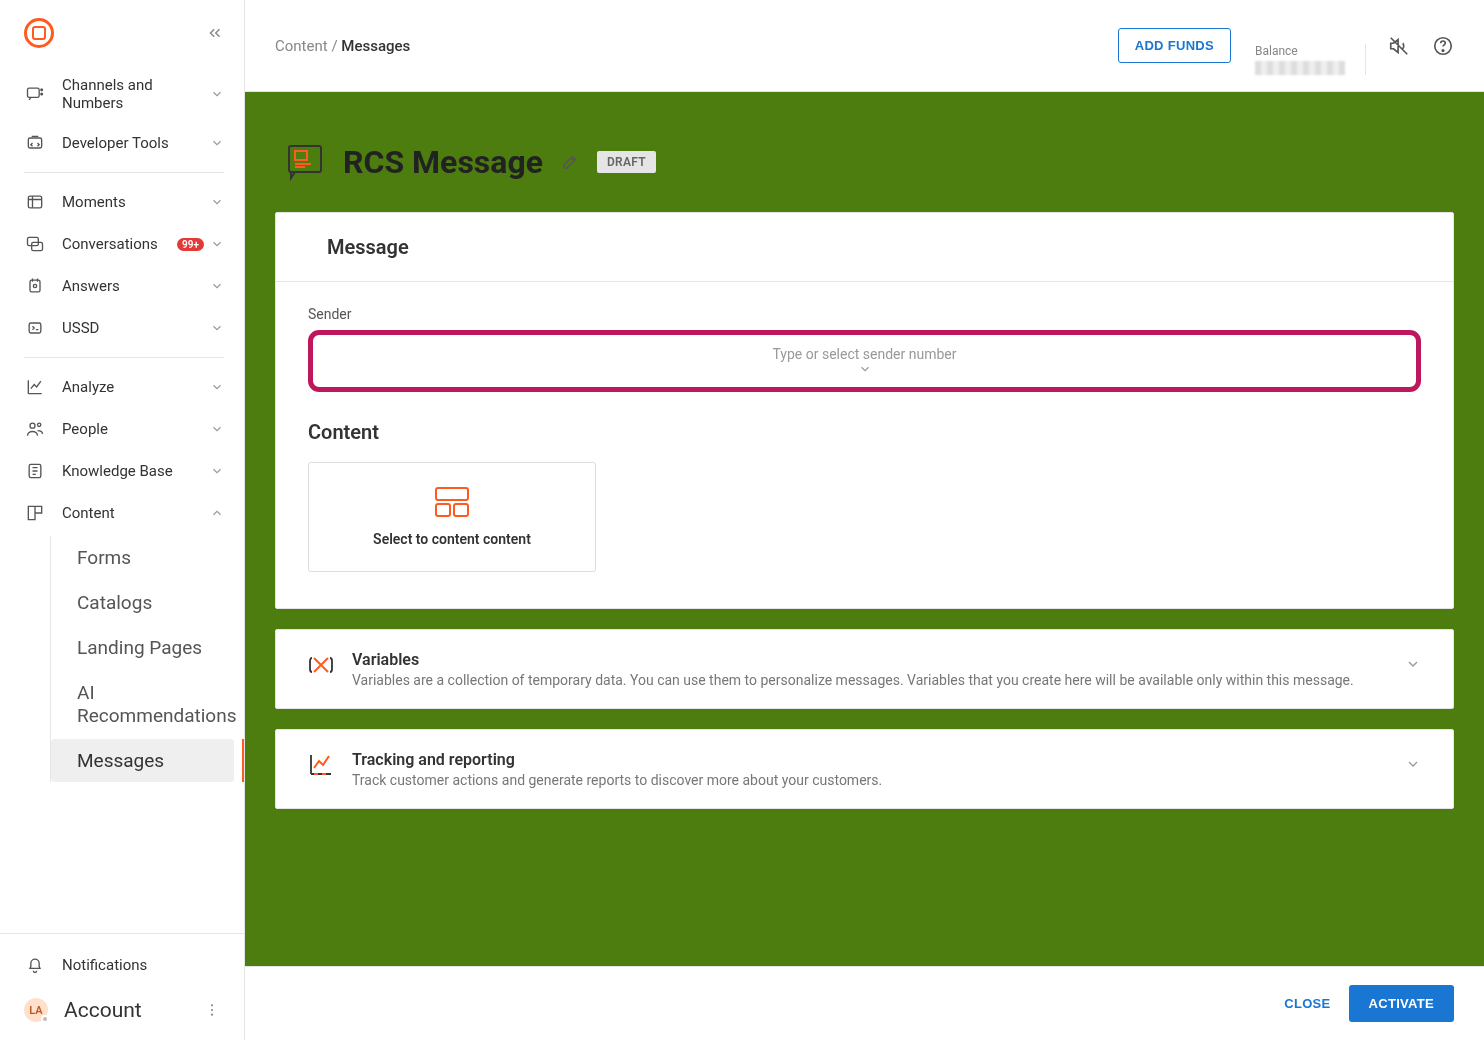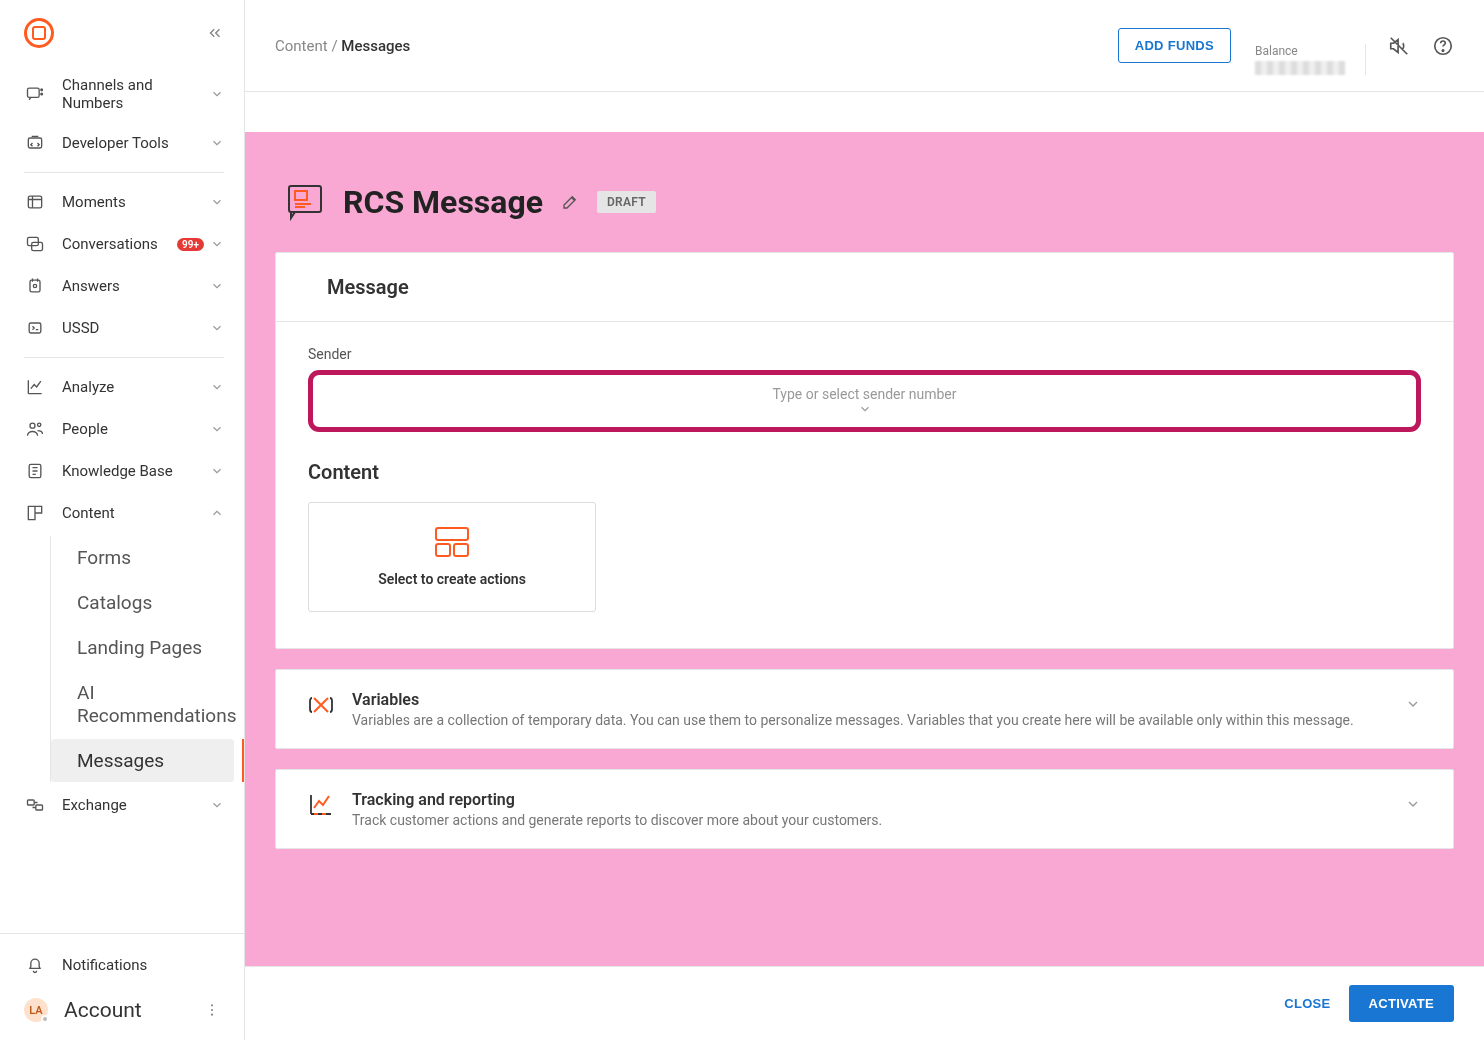--- a/index.html
+++ b/index.html
@@ -25,32 +25,32 @@
 .sb-subitem.active::after { content: ""; position: absolute; right: -11px; top: 0; bottom: 0; width: 3px; background: #ff5a1f; }
 .sb-bottom { border-top: 1px solid #e5e5e5; padding: 8px 14px; }
 .sb-bottom .sb-item { padding: 12px 10px; }
 .avatar { width: 24px; height: 24px; border-radius: 50%; background: #ffe0cc; color: #c05a1a; font-size: 11px; font-weight: 600; display: flex; align-items: center; justify-content: center; margin-right: 16px; position: relative; }
 .avatar-dot { position: absolute; bottom: -1px; right: -1px; width: 8px; height: 8px; border-radius: 50%; background: #bbb; border: 2px solid #fff; }
 .account-row { display: flex; align-items: center; padding: 10px 10px; }
 .account-label { flex: 1; font-size: 21px; }
 .dots-icon { color: #888; cursor: pointer; }
 
 
-.main { flex: 1; display: flex; flex-direction: column; background: #fff; gap: 40px; }
+.main { flex: 1; display: flex; flex-direction: column; background: #fff; }
 .topbar { display: flex; align-items: center; padding: 16px 30px; border-bottom: 1px solid #e5e5e5; }
 .breadcrumb { font-size: 15px; color: #888; }
 .breadcrumb .bc-current { color: #333; font-weight: 500; }
 .topbar-spacer { flex: 1; }
 .add-funds-btn { border: 1px solid #1976d2; color: #1976d2; background: #fff; padding: 9px 16px; font-size: 13px; font-weight: 600; border-radius: 3px; cursor: pointer; letter-spacing: 0.3px; }
 .balance-block { margin-left: 24px; padding-right: 20px; border-right: 1px solid #e5e5e5; margin-top: 28px; }
 .balance-label { font-size: 12px; color: #888; }
 .balance-blur { width: 90px; height: 14px; background: repeating-linear-gradient(90deg, #ddd 0 6px, #eee 6px 12px); margin-top: 3px; filter: blur(1px); }
 .top-icon { margin-left: 22px; color: #555; cursor: pointer; }
 
-.content-area { flex: 1; background: #f9a8d4; overflow-y: auto; position: relative; padding-bottom: 73px; }
+.content-area { flex: 1; background: #4d7c0f; overflow-y: auto; position: relative; padding-bottom: 73px; }
 .page-header { padding: 50px 40px 30px 40px; display: flex; align-items: center; gap: 18px; }
 .msg-icon-big { width: 40px; height: 40px; }
 .page-title { font-size: 32px; font-weight: 700; color: #222; }
 .edit-icon { color: #555; cursor: pointer; }
 .draft-badge { background: #e5e5e5; color: #666; font-size: 12px; font-weight: 600; padding: 4px 10px; border-radius: 2px; letter-spacing: 0.3px; }
 
 .panel { background: #fff; border: 1px solid #e5e5e5; margin: 0 30px 20px 30px; border-radius: 2px; }
 .panel-hdr { padding: 22px 32px; border-bottom: 1px solid #e5e5e5; }
 .panel-hdr h2 { font-size: 20px; font-weight: 600; margin-left: 19px; }
 .panel-body { padding: 24px 32px 36px 32px; }
@@ -253,35 +253,20 @@
       </div>
 
       <div class="sb-sub">
         <div class="sb-subitem">Forms</div>
         <div class="sb-subitem">Catalogs</div>
         <div class="sb-subitem">Landing Pages</div>
         <div class="sb-subitem">AI Recommendations</div>
         <div class="sb-subitem active">Messages</div>
       </div>
 
-      <div class="sb-item">
-        <span class="sb-icon">
-            <svg width="20" height="20" viewBox="0 0 24 24" fill="none" stroke="currentColor" stroke-width="1.6">
-              <rect x="3" y="6" width="8" height="6" rx="1"></rect>
-              <rect x="13" y="12" width="8" height="6" rx="1"></rect>
-              <path d="M11 9h4M13 15H9"></path>
-            </svg>
-          </span>
-        <span class="sb-label">Exchange</span>
-        <span class="chev">
-            <svg width="14" height="14" viewBox="0 0 24 24" fill="none" stroke="currentColor" stroke-width="2">
-              <path d="M6 9l6 6 6-6"></path>
-            </svg>
-          </span>
-      </div>
 
     </nav>
 
     <div class="sb-bottom">
       <div class="sb-item">
         <span class="sb-icon">
             <svg width="20" height="20" viewBox="0 0 24 24" fill="none" stroke="currentColor" stroke-width="1.6">
               <path d="M18 16H6l1-2V10a5 5 0 0110 0v4l1 2zM10 19a2 2 0 004 0"></path>
             </svg>
           </span>
@@ -365,21 +350,21 @@
 
           <h3 class="content-h">Content</h3>
           <div class="create-content-card">
             <div class="cc-icon">
               <svg width="34" height="30" viewBox="0 0 34 30" fill="none">
                   <rect x="1" y="1" width="32" height="12" rx="2" stroke="#ff5a1f" stroke-width="2"></rect>
                   <rect x="1" y="17" width="14" height="12" rx="2" stroke="#ff5a1f" stroke-width="2"></rect>
                   <rect x="19" y="17" width="14" height="12" rx="2" stroke="#ff5a1f" stroke-width="2"></rect>
                 </svg>
             </div>
-            <div class="cc-label">Select to create actions</div>
+            <div class="cc-label">Select to content content</div>
           </div>
         </div>
       </div>
 
       <div class="panel">
         <div class="collapsible">
           <span class="collapsible-icon">
             <svg width="26" height="26" viewBox="0 0 26 26" fill="none">
                 <path d="M4 4v18M4 4l4 4M4 4l-3 4" stroke="#333" stroke-width="1.6" stroke-linecap="round" opacity="0"></path>
                 <path d="M6 6l14 14M20 6L6 20" stroke="#ff5a1f" stroke-width="2"></path>

